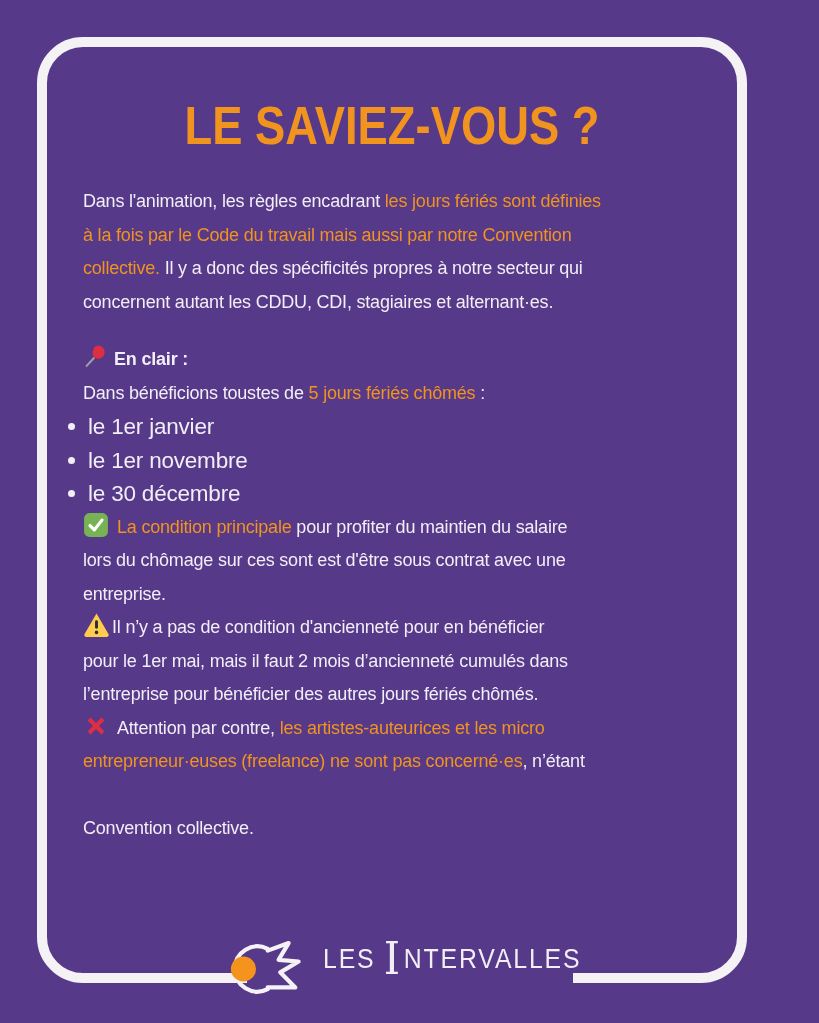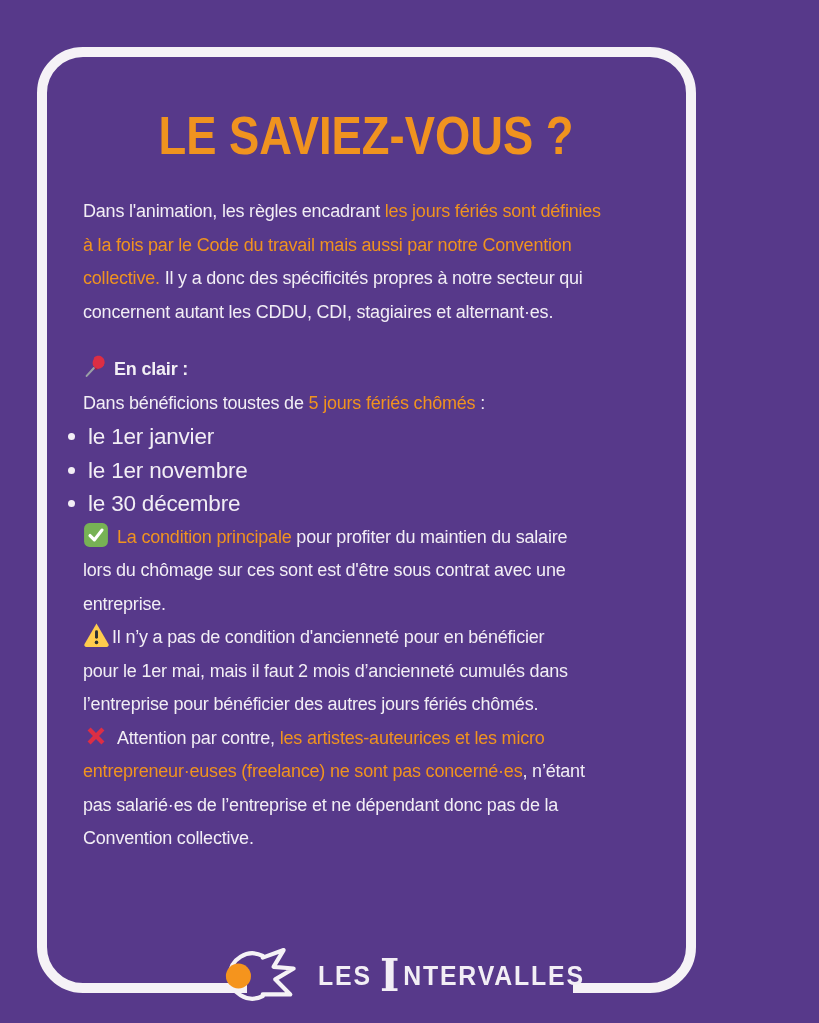--- a/index.html
+++ b/index.html
@@ -9,23 +9,23 @@
     --orange:#f0931f;
     --white:#f2eef5;
   }
   html,body{margin:0;padding:0;}
   .page{
     position:relative;width:819px;height:1023px;
     background:var(--bg);overflow:hidden;
     font-family:"Liberation Sans",sans-serif;
   }
   .card{
-    position:absolute;left:37px;top:37px;width:659px;height:946px;
+    position:absolute;left:37px;top:37px;width:710px;height:946px;
     box-sizing:border-box;border:10px solid var(--border);
-    border-radius:46px;background:var(--card-bg);margin-top:10px;
+    border-radius:46px;background:var(--card-bg);
   }
   .title{
     margin:49px 0 0;height:58px;line-height:58px;text-align:center;
     font-size:54px;font-weight:bold;color:var(--orange);
   }
   .title-inner{display:inline-block;transform:scaleX(.84);transform-origin:center;white-space:nowrap;}
   .para{
     margin:0;padding:0 26px 0 36px;
     font-size:18px;line-height:33.5px;letter-spacing:-0.2px;
     color:var(--white);font-weight:normal;
@@ -43,21 +43,21 @@
     content:"";position:absolute;left:-20px;top:13px;
     width:7px;height:7px;border-radius:50%;background:var(--white);
   }
   .ic{display:inline-block;width:26px;height:26px;vertical-align:-5px;margin-right:8px;}
   .ic svg{width:100%;height:100%;display:block;}
   .ic.warning-icon{margin-right:2px;width:27px;height:27px;}
   .ic.pushpin-icon{width:25px;height:25px;margin-right:6px;vertical-align:-4px;}
   .logo-row{
     position:absolute;top:937px;left:50%;transform:translateX(-50%);
     width:326px;height:78px;background:var(--bg);
-    display:flex;align-items:center;justify-content:center;gap:16px;z-index:3;font-weight:bold;
+    display:flex;align-items:flex-start;justify-content:center;gap:16px;z-index:3;
   }
   .comet{width:92px;height:64px;flex:none;}
   .wordmark{
     display:flex;align-items:center;white-space:nowrap;
     font-size:27px;letter-spacing:2px;color:var(--white);
     transform:scaleX(.92);transform-origin:left center;
   }
   .big-i{
     font-family:"DejaVu Serif",serif;font-size:45px;line-height:1;
     margin:0 2px 0 9px;transform:translateY(-1px);
@@ -102,21 +102,21 @@
     <path d="M12 2.2 L22.6 20.4 A1.9 1.9 0 0 1 21 23.2 L3 23.2 A1.9 1.9 0 0 1 1.4 20.4 Z" fill="#ffcc4d"></path>
     <rect x="10.7" y="8.2" width="2.6" height="7.6" rx="1.3" fill="#292f33"></rect>
     <circle cx="12" cy="19" r="1.6" fill="#292f33"></circle>
   </svg>
 </span><span class="">Il n’y a pas de condition d'ancienneté pour en bénéficier</span><br><span class="">pour le 1er mai, mais il faut 2 mois d’ancienneté cumulés dans</span><br><span class="">l’entreprise pour bénéficier des autres jours fériés chômés.</span></p>
 
     <p class="para"><span class="ic cross-icon">
   <svg viewBox="0 0 24 24" aria-hidden="true">
     <path d="M4.2 7 L7 4.2 L12 9.2 L17 4.2 L19.8 7 L14.8 12 L19.8 17 L17 19.8 L12 14.8 L7 19.8 L4.2 17 L9.2 12 Z" fill="#dd2e44"></path>
   </svg>
-</span><span class="">Attention par contre, </span><span class="o ">les artistes-auteurices et les micro</span><br><span class="o ">entrepreneur·euses (freelance) ne sont pas concerné·es</span><span class="">, n’étant</span><br><span class="">pas salarié·es de l’entreprise et ne dépendant donc pas de la</span><br><span class="">Convention collective.</span></p>
+</span><span class="">Attention par contre, </span><span class="o ">les artistes-auteurices et les micro</span><br><span class="o ">entrepreneur·euses (freelance) ne sont pas concerné·es</span><span class="">, n’étant</span><br><br><span class="">Convention collective.</span></p>
   </div>
 
   <div class="logo-row">
     <svg class="comet" viewBox="0 0 110 76" aria-hidden="true">
       <path d="M63 16 L88 7 L76 27 L100 29 L78 42 L96 60 L63 60" fill="none" stroke="#f5f2f6" stroke-width="5" stroke-linejoin="round" stroke-linecap="round"></path>
       <path d="M63 14 A27 27 0 1 0 63 62" fill="none" stroke="#f5f2f6" stroke-width="5" stroke-linecap="round"></path>
       <circle cx="34" cy="38" r="15" fill="#f5941d"></circle>
     </svg>
     <div class="wordmark">
         <span>LES</span>

